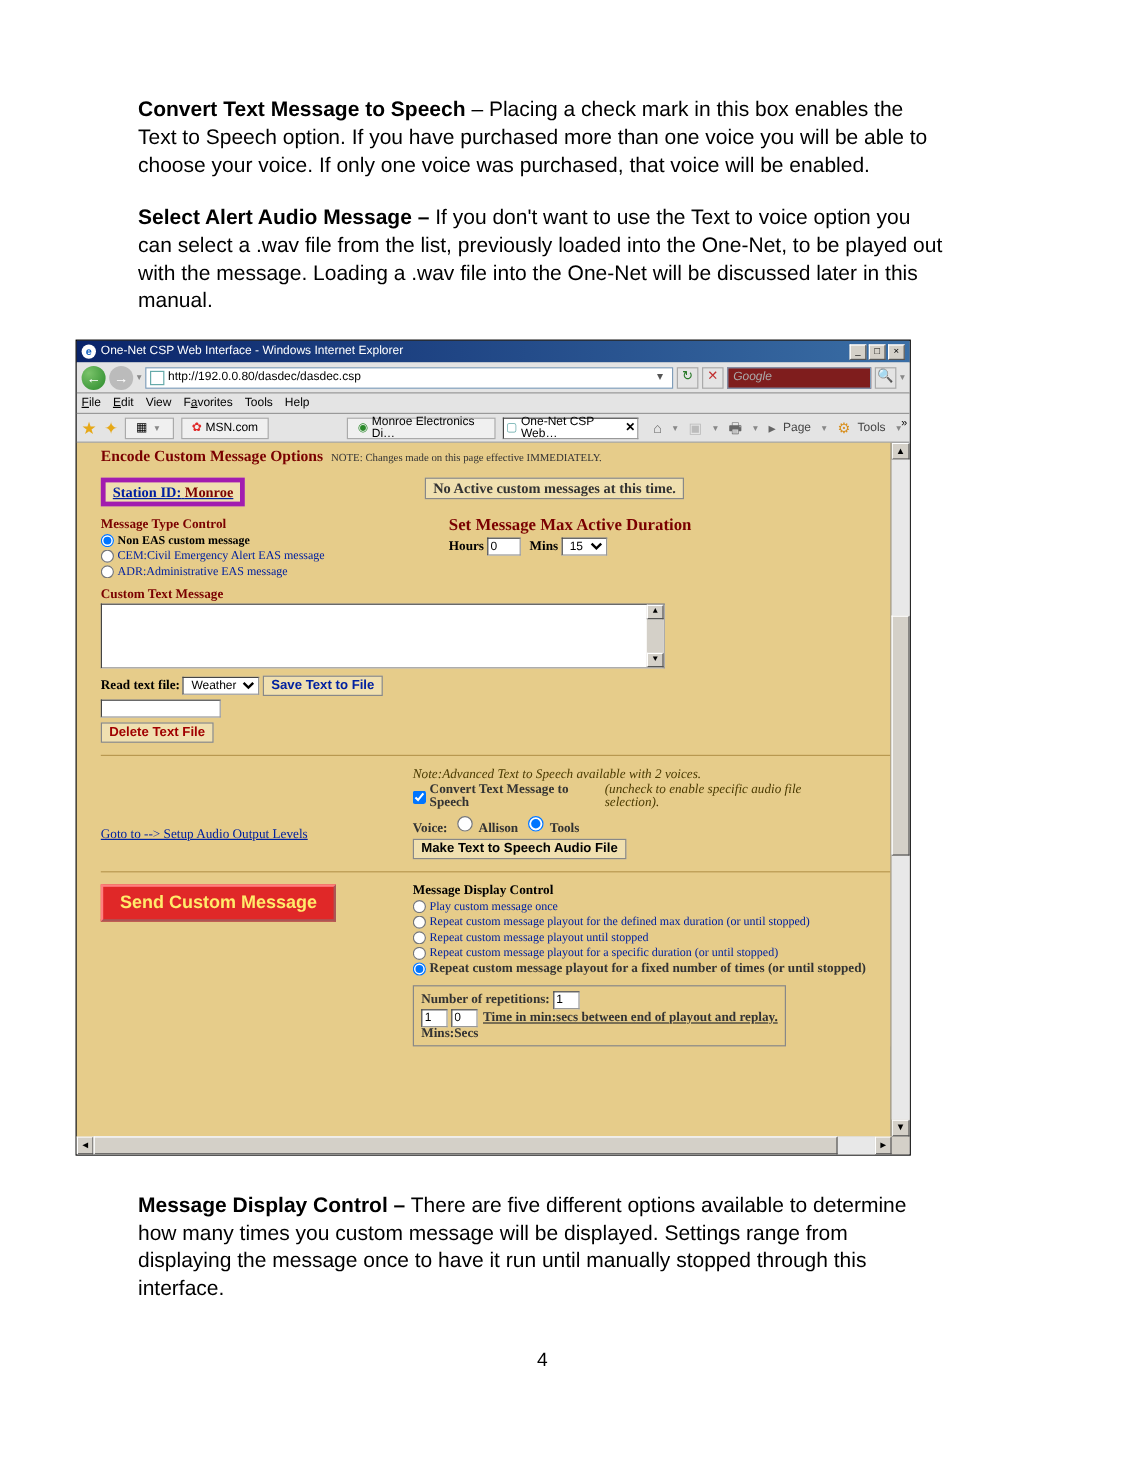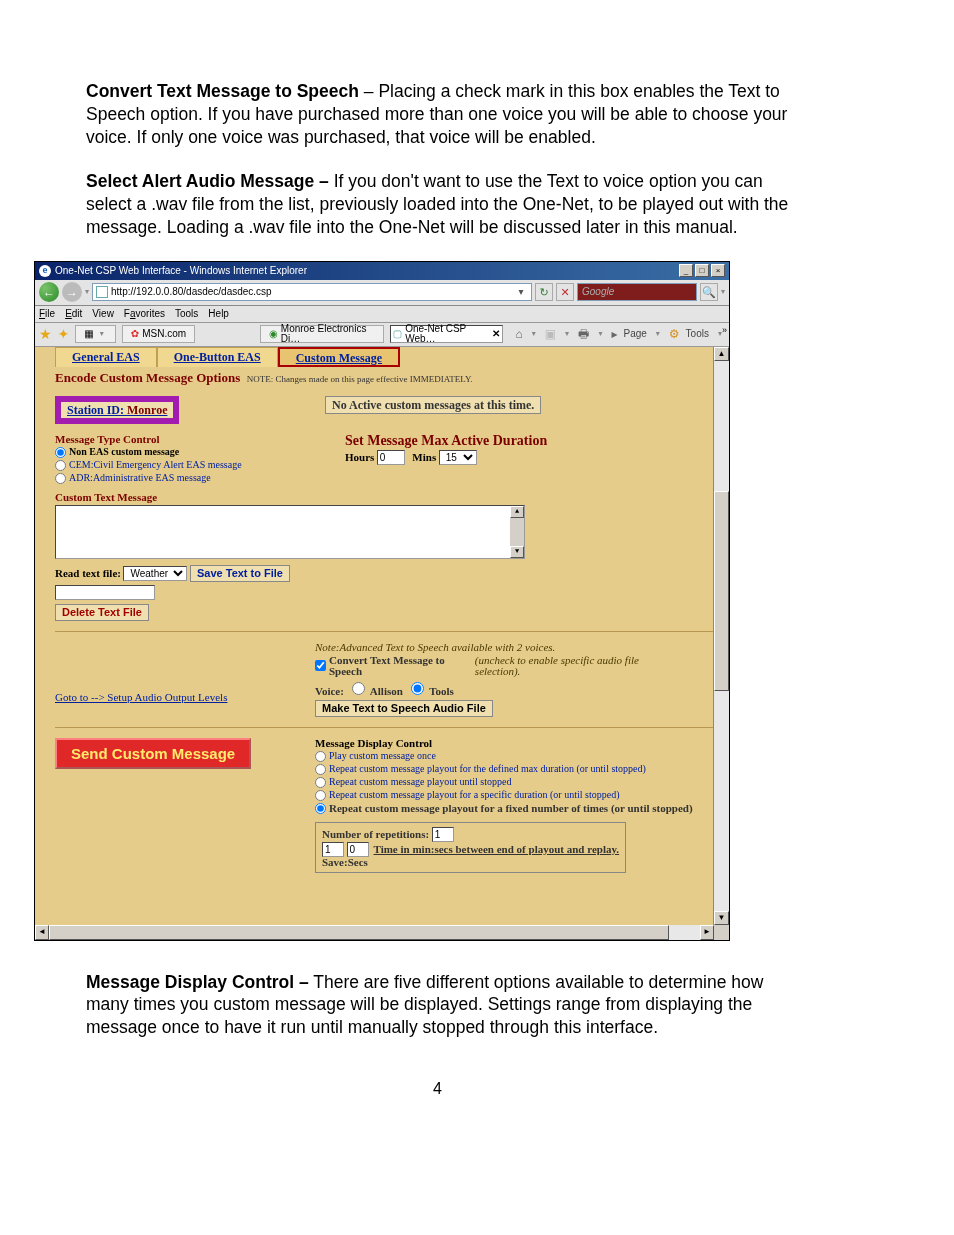--- a/index.html
+++ b/index.html
@@ -4,21 +4,21 @@
 <style>
   * { box-sizing: border-box; }
   body {
     margin: 0;
     background: #fff;
     font-family: Arial, sans-serif;
     width: 954px;
   }
   .page {
     width: 954px;
-    padding: 80px 165px 40px 86px;
+    padding: 80px 165px 40px 115px;
     font-size: 17.5px;
     line-height: 1.3;
     color: #000;
   }
   .para { margin: 0 0 22px 0; }
   .para b { font-weight: bold; }
   .page-num { text-align: center; margin-top: 40px; font-size: 16px; }
 
   
   .shot {
@@ -241,21 +241,21 @@
   .panel {
     background:#e6cc8a;
     font-family:"Times New Roman",serif;
   }
   .panel-head {
     font-size:13px;font-weight:bold;color:#7a0000;
     padding:4px 0 2px 0;
   }
   .panel-head .note { font-weight:normal;font-size:9px;color:#333; }
   .boxed {
-    display:inline-block;border:6px solid #a21caf;background:#f0e0b0;
+    display:inline-block;border:4px solid #a21caf;background:#f0e0b0;
     padding:2px 6px;font-size:12px;color:#0020a0;font-weight:bold;
     text-decoration:underline;
   }
   .station-val { color:#7a0000; }
   .nobox {
     display:inline-block;border:1px solid #888;background:#f0e0b0;
     padding:2px 6px;font-size:12px;font-weight:bold;color:#333;
   }
   .row { display:flex; gap:40px; margin-top:10px; align-items:flex-start;}
   .col { }
@@ -372,25 +372,20 @@
       <span class="tbico" style="color:#d89020;">⚙</span>
       <span class="tbtxt">Tools</span>
         <span class="chev">▾</span>
       <span class="toolbar-overflow">»</span>
     </div>
 
     <div class="viewport">
       <div class="content">
         <div class="inner">
 
-          <div class="subtabs">
-            <span class="subtab">General EAS</span>
-            <span class="subtab">One-Button EAS</span>
-            <span class="subtab act">Custom Message</span>
-          </div>
 
           <div class="panel">
             <div class="panel-head">
               <span>Encode Custom Message Options</span>
               &nbsp;<span class="note">NOTE: Changes made on this page effective IMMEDIATELY.</span>
             </div>
 
             <div class="row">
               <div class="col" style="width:230px;">
                 <span class="boxed">
@@ -501,21 +496,21 @@
                     <input type="radio" checked="" style="">
                     <span class="strong">Repeat custom message playout for a fixed number of times (or until stopped)</span>
                   </label>
 
                 <div class="boxgrp">
                   <span class="strong">Number of repetitions:</span>
                   <input class="tinput" style="width: 22px;" value="1"><br>
                   <input class="tinput" style="width: 22px;" value="1">
                   <input class="tinput" style="width: 22px;" value="0">
                   &nbsp;<span class="strong" style="text-decoration:underline;">Time in min:secs between end of playout and replay.</span><br>
-                  <span class="strong">Save:Secs</span>
+                  <span class="strong">Mins:Secs</span>
                 </div>
               </div>
             </div>
 
           </div>
         </div>
       </div>
 
       <div class="vscroll">
         <div class="sbtn">▲</div>

